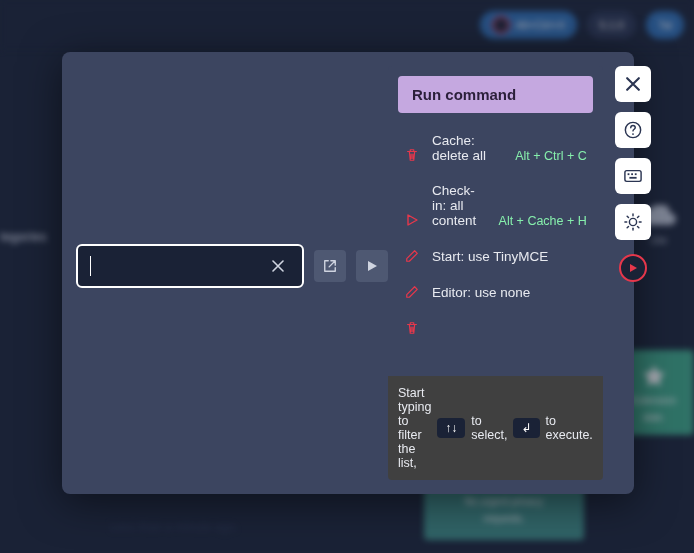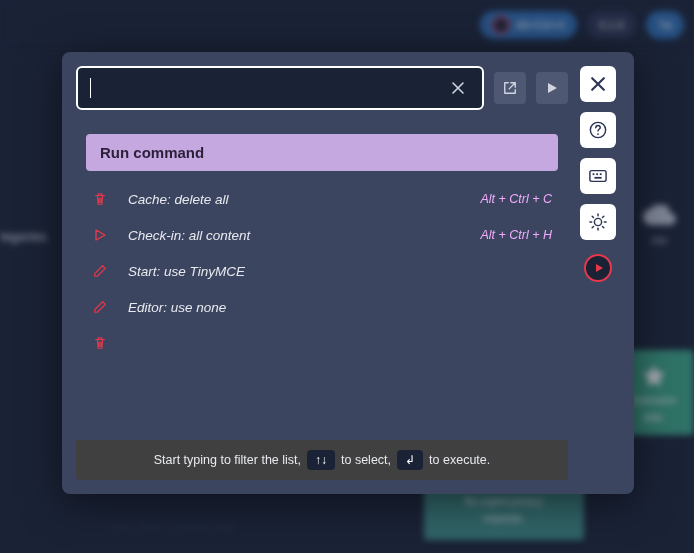--- a/index.html
+++ b/index.html
@@ -75,21 +75,21 @@
     background: #3c4560;
     border-radius: 8px;
     box-shadow: 0 8px 40px rgba(0,0,0,0.5);
     display: flex;
     gap: 12px;
     padding: 14px;
   }
   .modal-main {
     flex: 1;
     display: flex;
-    flex-direction: column;
+    flex-direction: row;
   }
   .search-row {
     display: flex;
     align-items: center;
     gap: 10px;
     margin-bottom: 14px;
   }
   .search-wrap {
     flex: 1;
     border: 2px solid #fff;
@@ -149,35 +149,34 @@
     background: #c5a8e0;
     color: #2b1f3a;
     font-weight: 700;
     font-size: 15px;
     padding: 10px 14px;
     border-radius: 4px;
     margin-bottom: 10px;
   }
   .cmd-row {
     display: flex;
-    align-items: center;
+    align-items: flex-end;
     padding: 10px 6px;
-    gap: 20px;
+    gap: 12px;
     cursor: pointer;
     font-size: 13.5px;
-    font-style: italic;
   }
   .cmd-icon {
     width: 16px; height: 16px;
     display: flex; align-items: center; justify-content: center;
     color: #e6374b;
     flex-shrink: 0;
   }
   .cmd-label { color: #e8eaf0; flex: 1; }
-  .cmd-shortcut { color: #f0abfc; font-size: 12.5px; }
+  .cmd-shortcut { color: #86efac; font-size: 12.5px; }
   .footer-hint {
     background: #404040;
     padding: 10px;
     display: flex;
     align-items: center;
     justify-content: center;
     gap: 6px;
     font-size: 12.5px;
     color: #e8eaf0;
   }
@@ -300,21 +299,21 @@
               <span class="cmd-label">Cache: delete all</span>
               <span class="cmd-shortcut">Alt + Ctrl + C</span>
             </div>
             <div class="cmd-row">
               <span class="cmd-icon">
                 <svg width="12" height="12" viewBox="0 0 12 12">
                   <path d="M2 1l9 5-9 5z" fill="none" stroke="#e6374b" stroke-width="1.4" stroke-linejoin="round"></path>
                 </svg>
               </span>
               <span class="cmd-label">Check-in: all content</span>
-              <span class="cmd-shortcut">Alt + Ctrl + H</span>
+              <span class="cmd-shortcut">Alt + Cache + H</span>
             </div>
             <div class="cmd-row">
               <span class="cmd-icon">
                 <svg width="14" height="14" viewBox="0 0 16 16">
                   <path d="M11 2l3 3L5 14H2v-3L11 2z" fill="none" stroke="#e6374b" stroke-width="1.4" stroke-linejoin="round"></path>
                 </svg>
               </span>
               <span class="cmd-label">Start: use TinyMCE</span>
             </div>
             <div class="cmd-row">

